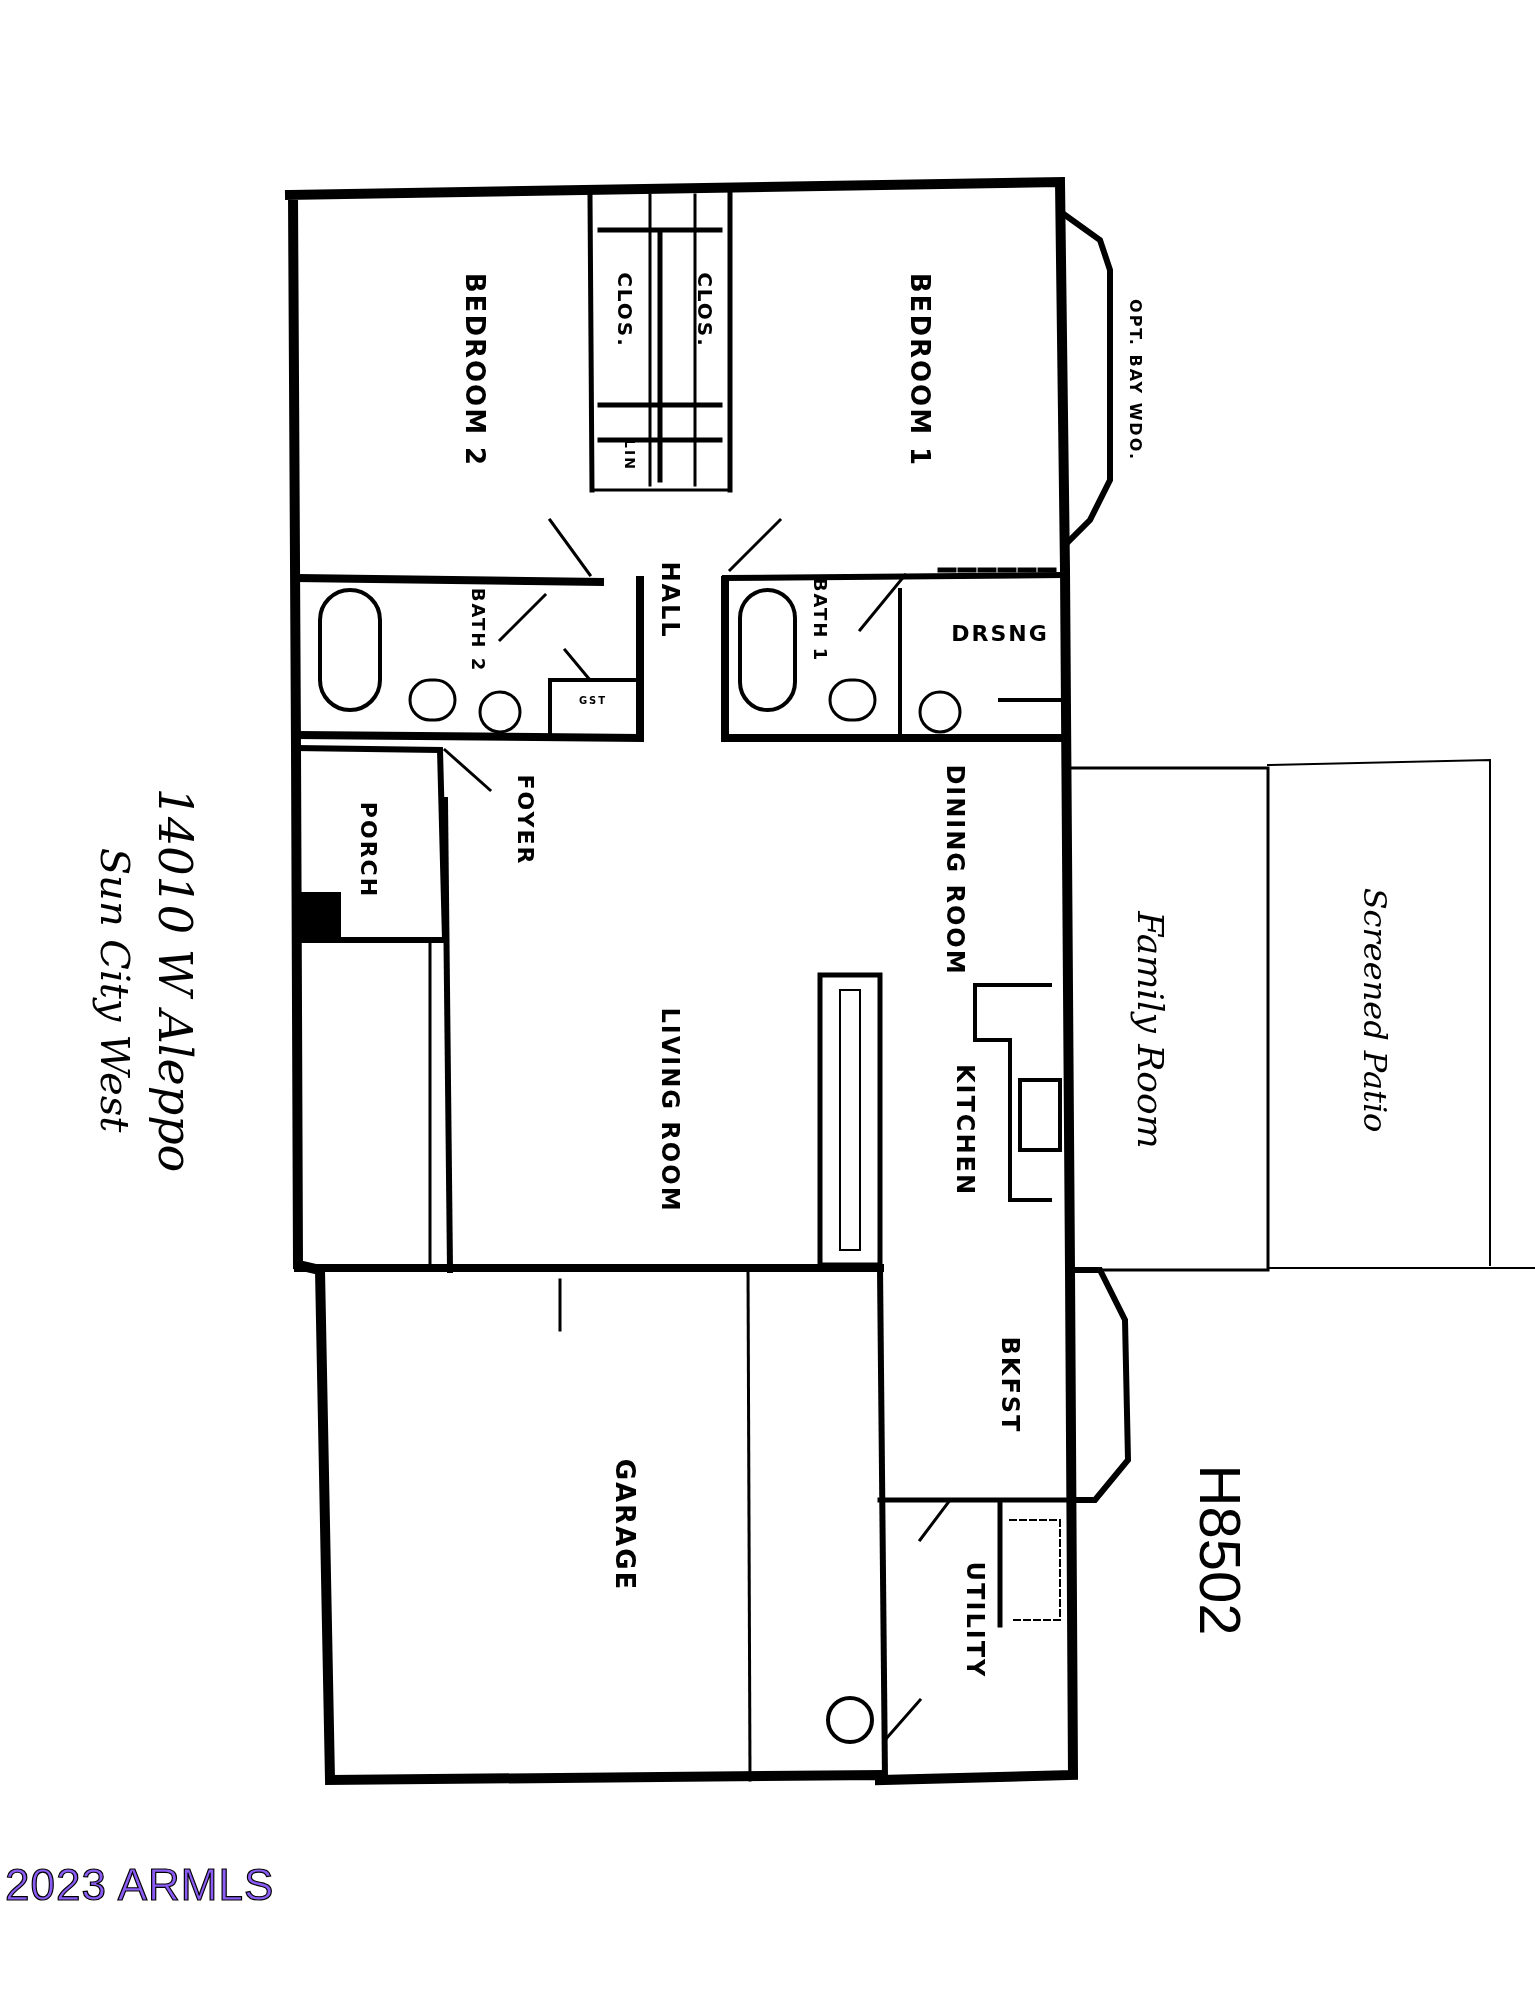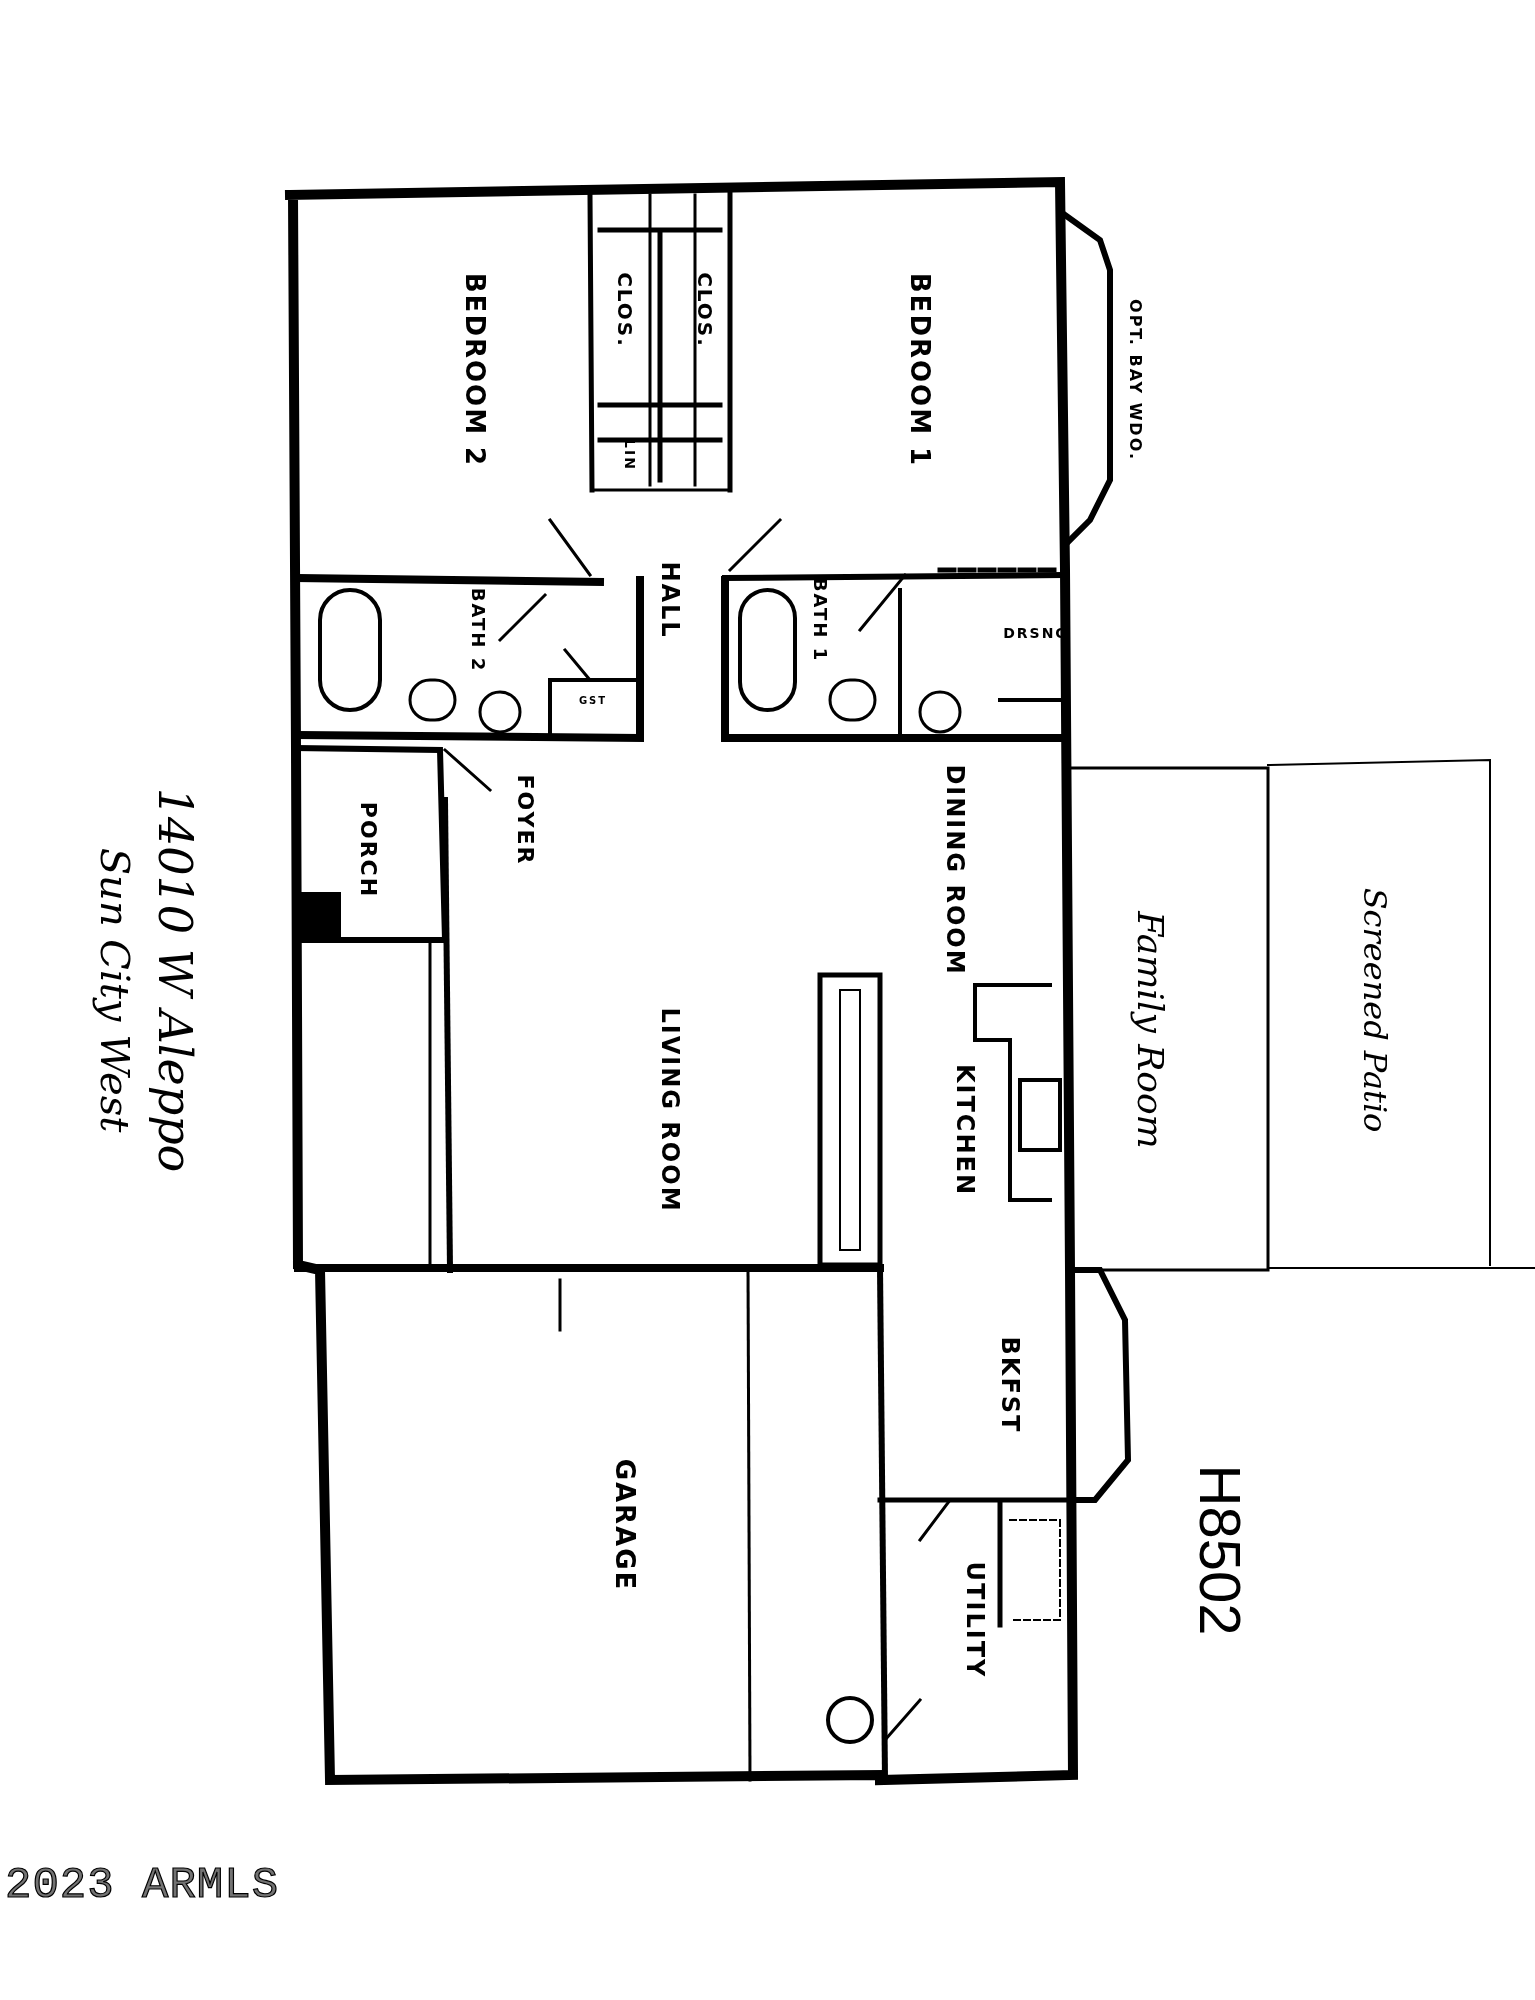--- a/index.html
+++ b/index.html
@@ -1,21 +1,21 @@
 <!DOCTYPE html>
 <html><head>
 <meta charset="utf-8">
 <style>
   html,body{margin:0;padding:0;background:#fff;}
   body{width:1535px;height:2000px;position:relative;overflow:hidden;font-family:"DejaVu Sans",sans-serif;}
   #plan{position:absolute;left:0;top:0;width:1535px;height:2000px;}
   .lbl{position:absolute;font-family:"DejaVu Sans",sans-serif;font-weight:bold;color:#000;white-space:nowrap;transform-origin:center center;transform:translate(-50%,-50%) rotate(90deg);letter-spacing:2px;}
   .hand{position:absolute;font-family:"DejaVu Serif",serif;font-style:italic;color:#000;white-space:nowrap;transform-origin:center center;transform:translate(-50%,-50%) rotate(90deg);}
   #plan-id{position:absolute;font-family:"Liberation Sans",sans-serif;font-size:58px;color:#000;transform-origin:center center;transform:translate(-50%,-50%) rotate(90deg);}
-  #watermark{position:absolute;left:5px;top:1860px;font-family:Liberation Mono, monospace;font-size:44px;color:#737373;-webkit-text-stroke:1.2px #000;letter-spacing:1px;}
+  #watermark{position:absolute;left:5px;top:1860px;font-family:Liberation Sans, sans-serif;font-size:44px;color:#8b5cf6;-webkit-text-stroke:1.2px #000;letter-spacing:1px;}
 </style>
 </head>
 <body>
 
 <svg id="plan" viewBox="0 0 1535 2000" xmlns="http://www.w3.org/2000/svg">
   <g fill="none" stroke="#000" stroke-linecap="square">
 
     <path d="M290 195 L1060 182 L1065 570 L1070 1270 L1073 1775 L880 1780 L880 1775 L330 1780 L320 1270 L298 1265 L296 748 L293 195" stroke-width="10"></path>
 
     <path d="M590 195 L592 490 M730 190 L730 490 M600 230 L720 230 M660 230 L660 480 M600 405 L720 405 M600 440 L720 440" stroke-width="5"></path>
@@ -72,21 +72,21 @@
 
 <div class="lbl" style="left:475px;top:370px;font-size:26px;">BEDROOM 2</div>
 <div class="lbl" style="left:920px;top:370px;font-size:26px;">BEDROOM 1</div>
 <div class="lbl" style="left:625px;top:310px;font-size:20px;">CLOS.</div>
 <div class="lbl" style="left:705px;top:310px;font-size:20px;">CLOS.</div>
 <div class="lbl" style="left:630px;top:455px;font-size:14px;">LIN</div>
 <div class="lbl" style="left:1135px;top:380px;font-size:16px;">OPT. BAY WDO.</div>
 <div class="lbl" style="left:670px;top:600px;font-size:24px;">HALL</div>
 <div class="lbl" style="left:478px;top:630px;font-size:18px;">BATH 2</div>
 <div class="lbl" style="left:820px;top:620px;font-size:18px;">BATH 1</div>
-<div class="lbl" style="left:1036px;top:633px;font-size:14px;transform:translate(-50%,-50%);">DRSNG</div>
+<div class="lbl" style="left:1000px;top:633px;font-size:22px;transform:translate(-50%,-50%);">DRSNG</div>
 <div class="lbl" style="left:593px;top:700px;font-size:10px;transform:translate(-50%,-50%);">GST</div>
 <div class="lbl" style="left:525px;top:820px;font-size:22px;">FOYER</div>
 <div class="lbl" style="left:368px;top:850px;font-size:22px;">PORCH</div>
 <div class="lbl" style="left:955px;top:870px;font-size:24px;">DINING ROOM</div>
 <div class="lbl" style="left:670px;top:1110px;font-size:24px;">LIVING ROOM</div>
 <div class="lbl" style="left:965px;top:1130px;font-size:24px;">KITCHEN</div>
 <div class="lbl" style="left:1010px;top:1385px;font-size:24px;">BKFST</div>
 <div class="lbl" style="left:625px;top:1525px;font-size:26px;">GARAGE</div>
 <div class="lbl" style="left:975px;top:1620px;font-size:24px;">UTILITY</div>
 

